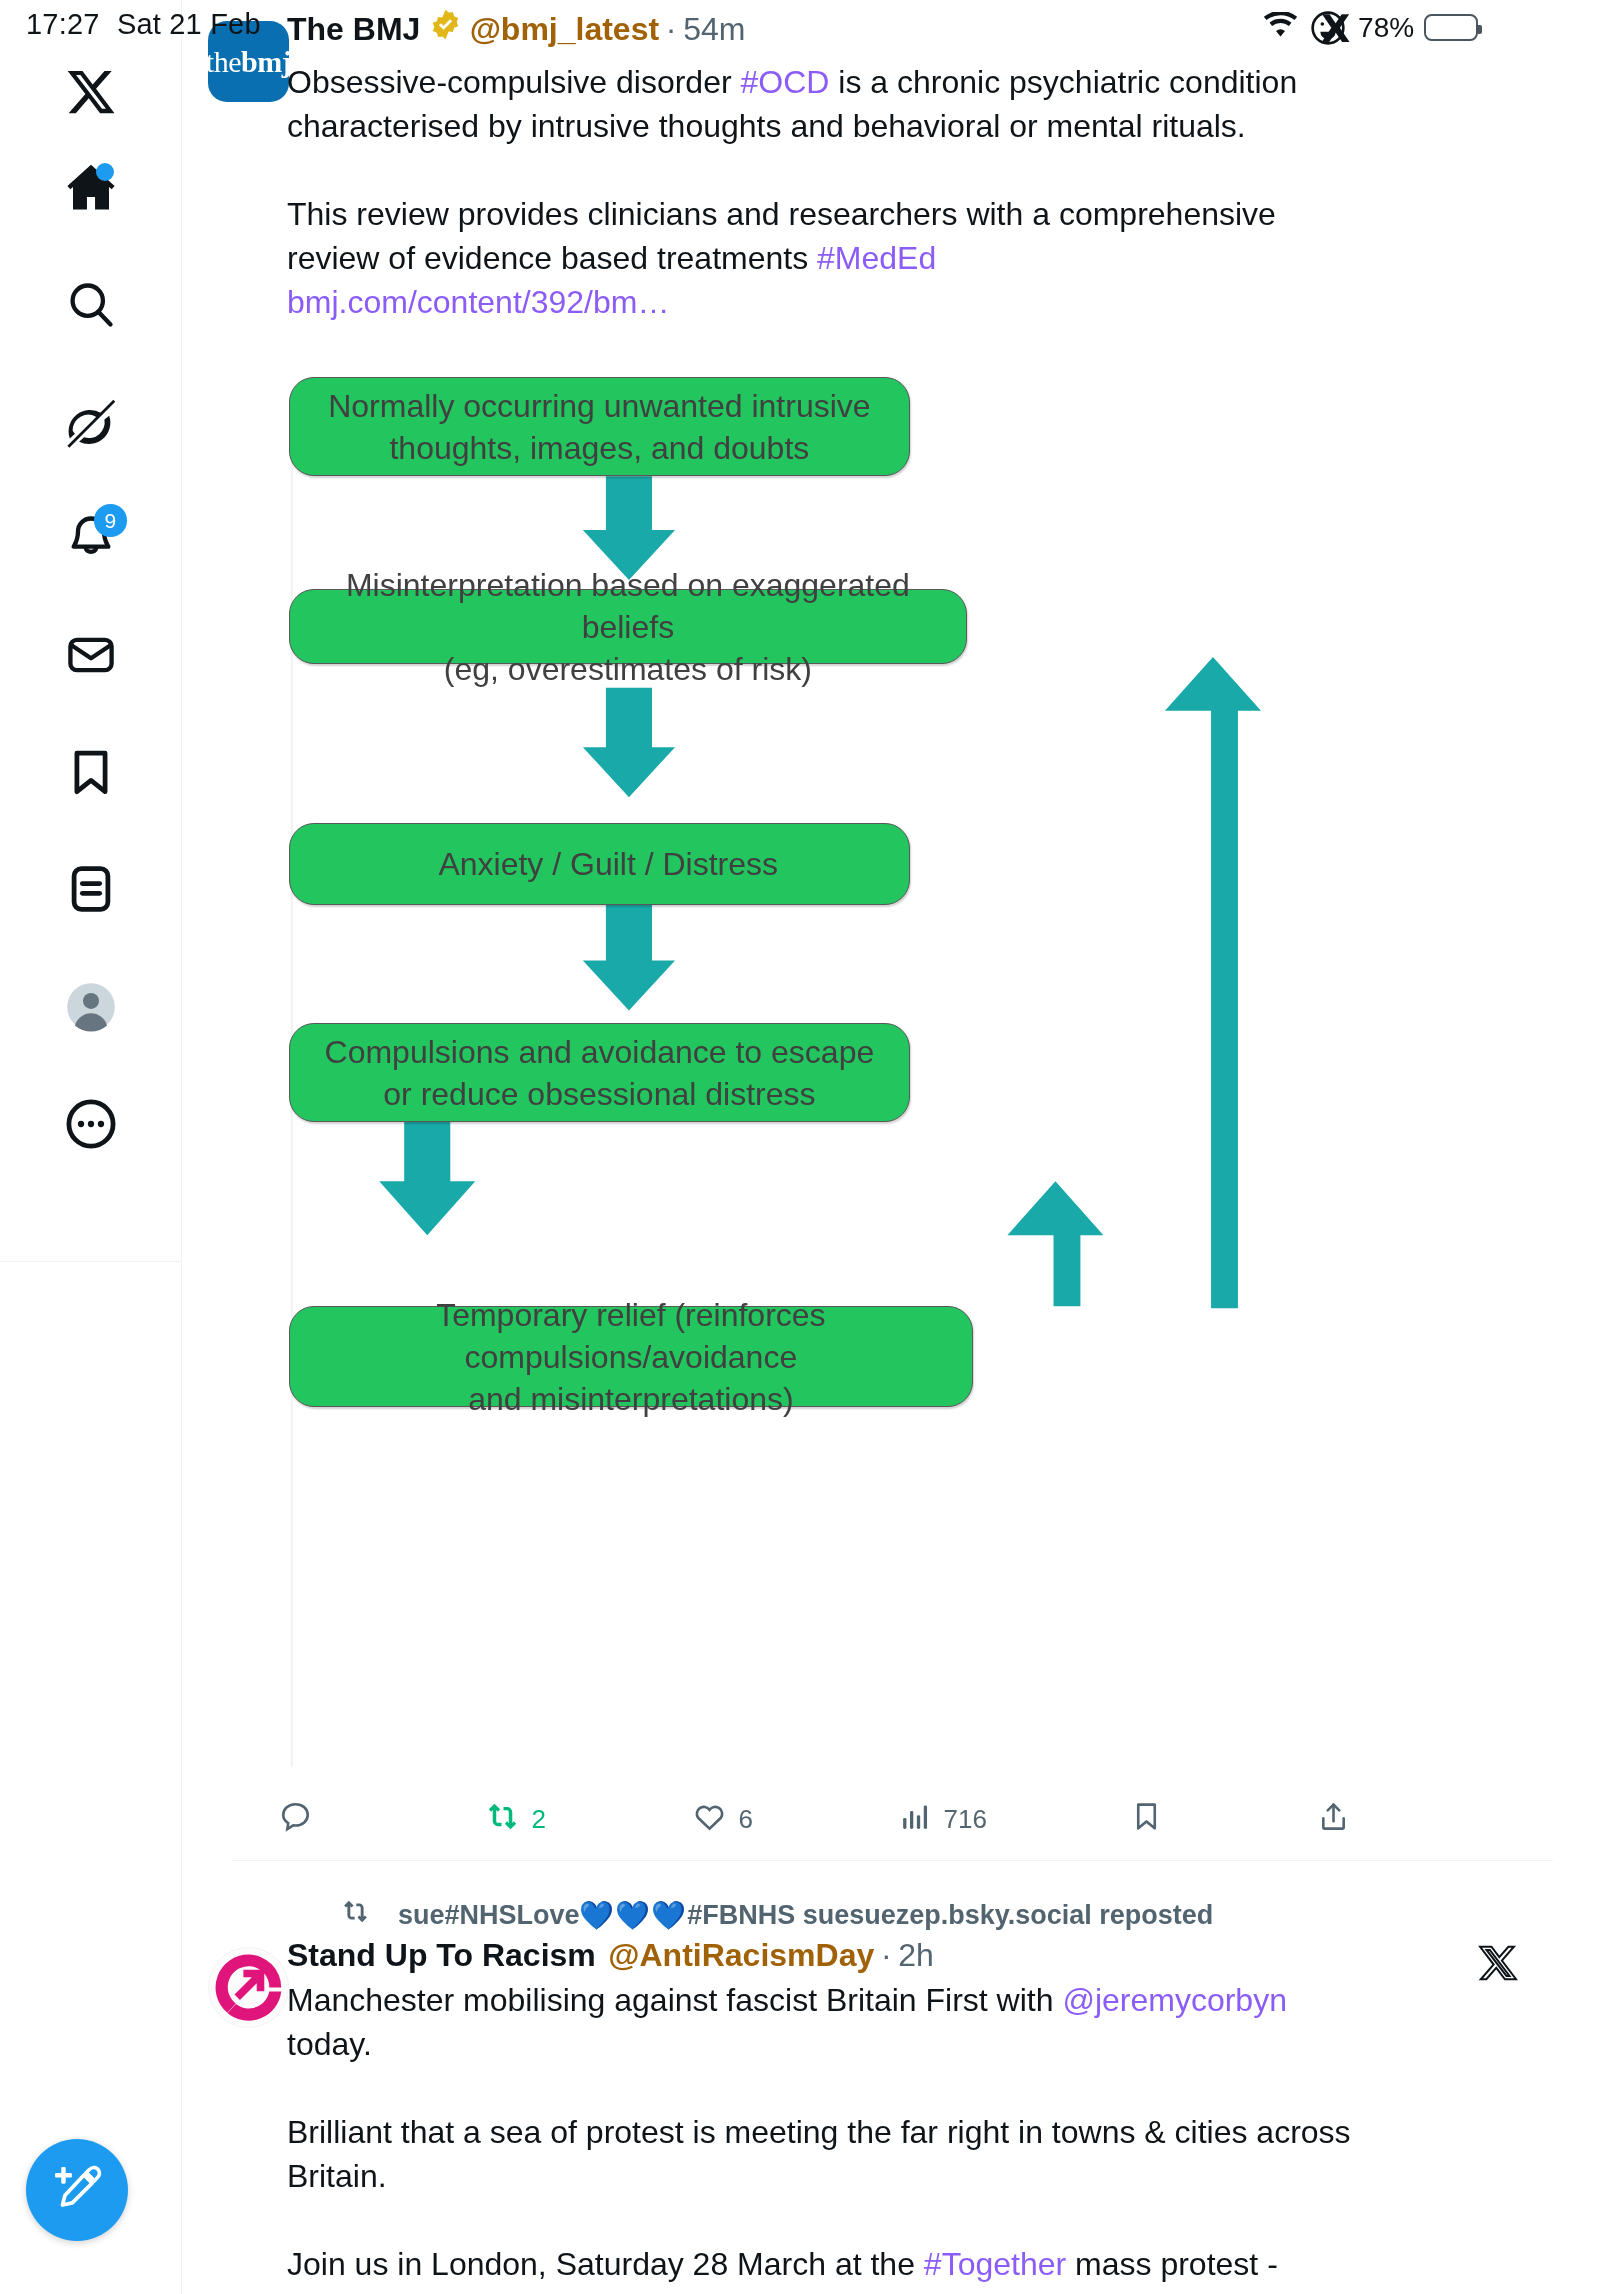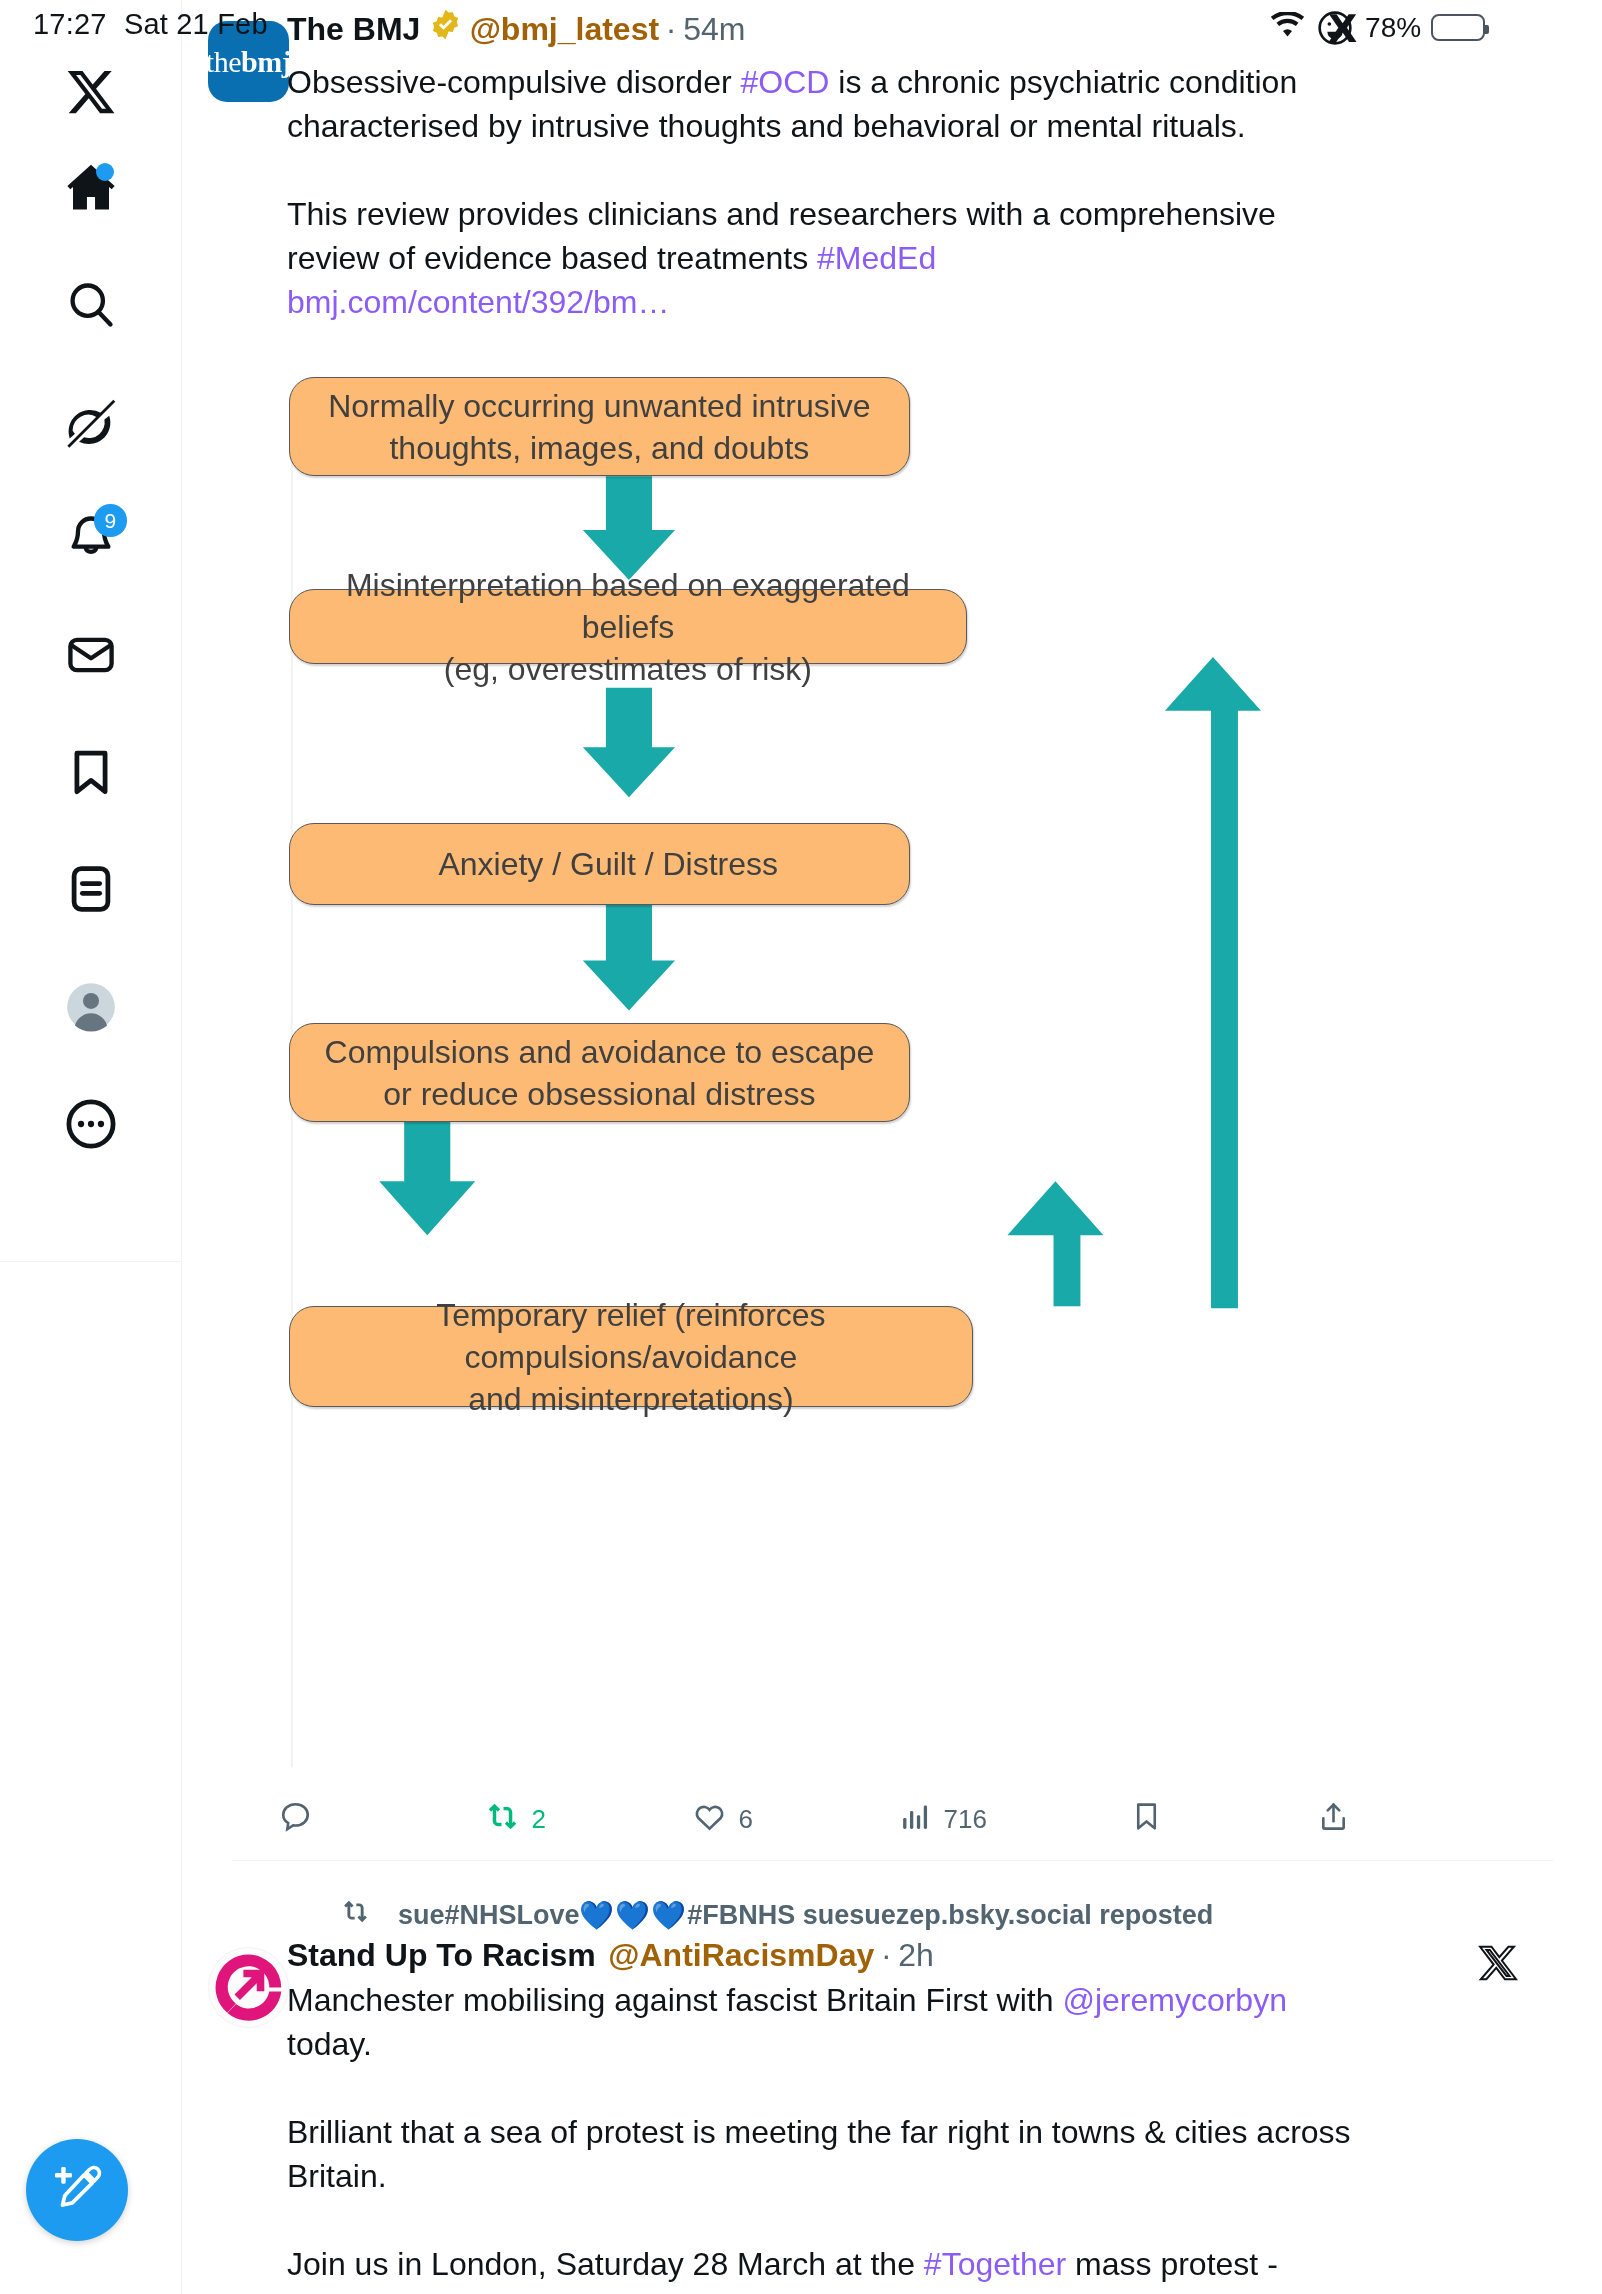--- a/index.html
+++ b/index.html
@@ -6,21 +6,21 @@
   html, body {
     width: 1602px; height: 2294px;
     background: #ffffff;
     font-family: "Liberation Sans", sans-serif;
     color: #0f1419;
     overflow: hidden;
   }
 
   
   #status-bar {
-    position: absolute; top: 0; left: 12px; width: 1490px; height: 54px;
+    position: absolute; top: 0; left: 5px; width: 1490px; height: 54px;
     display: flex; align-items: center; z-index: 40;
   }
   #status-left {
     position: absolute; left: 21px; top: 7.7px;
     font-size: 29px; font-weight: 500; letter-spacing: 0.2px;
     color: #0f1419; white-space: nowrap;
   }
   #status-left .dtsep { display:inline-block; width: 17.3px; }
   #status-right {
     position: absolute; right: 17.3px; top: 7.7px;
@@ -119,21 +119,21 @@
   #diagram {
     position: absolute; left: 105px; top: 384px;
     width: 1047px; height: 1393px;
     background: #fff;
   }
   #diagram .inner {
     position:absolute; left: 0; top: 0; width: 1047px; height: 1393px;
   }
   .dbox {
     position: absolute;
-    border: 1.9px solid #595959; border-radius: 25px; background: #fdba74;
+    border: 1.9px solid #595959; border-radius: 25px; background: #22c55e;
     display:flex; align-items:center; justify-content:center; text-align:center;
     color:#404040; font-size: 32px; line-height: 42px;
     font-family: "Liberation Sans", sans-serif;
     padding: 0 17.3px;
     box-shadow: 1px 1.9px 1.9px rgba(0,0,0,.18);
   }
 
   
   .actions {
     position: absolute; left: 96px; width: 1076px; height: 71px;

